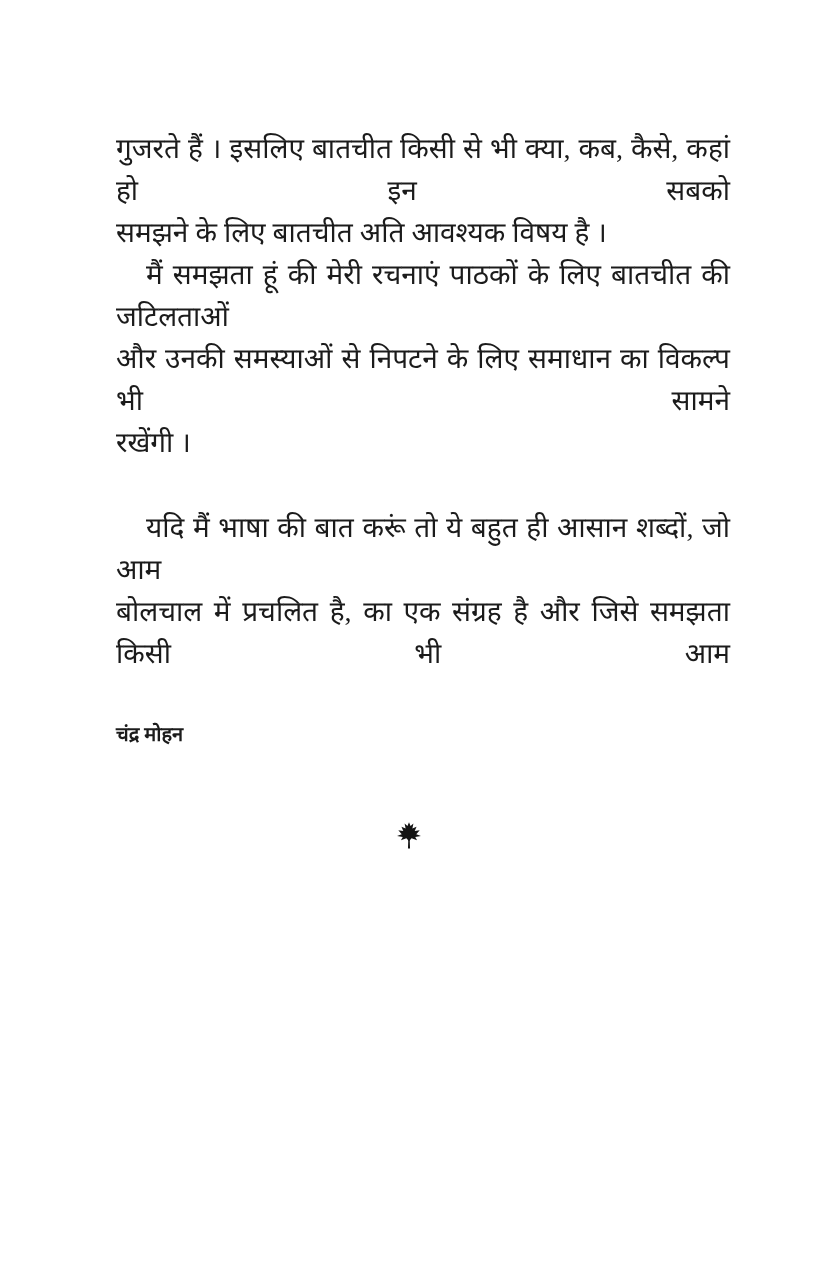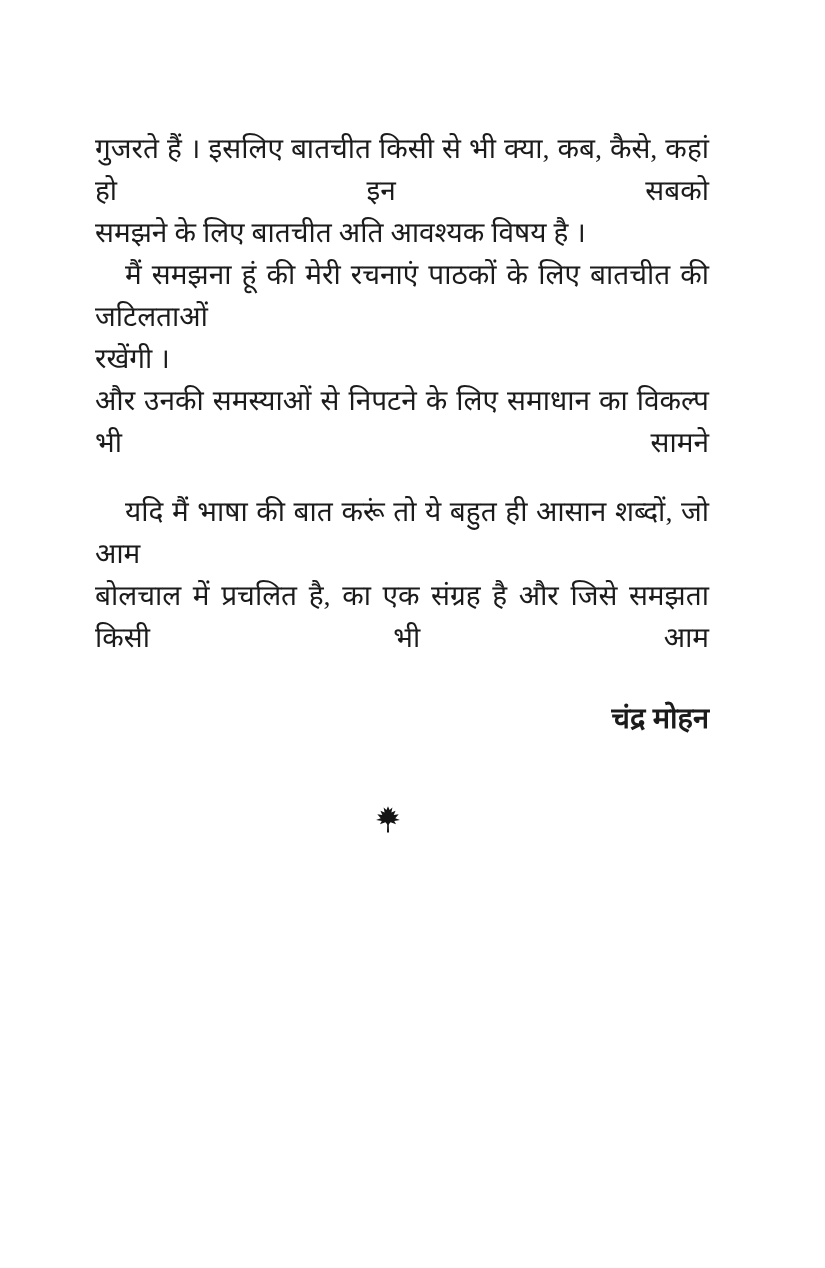--- a/index.html
+++ b/index.html
@@ -11,49 +11,49 @@
     position: relative;
     width: 825px;
     height: 1268px;
     background: #ffffff;
     overflow: hidden;
     font-family: "Liberation Serif", "DejaVu Serif", serif;
     color: #1b1b1b;
   }
   .textblock {
     position: absolute;
-    left: 95px;
+    left: 116px;
     top: 128px;
     width: 614px;
     font-size: 28px;
     line-height: 42px;
   }
   .para {
     margin: 0;
     padding: 0;
   }
   .para.gap-before {
-    margin-top: 27px;
+    margin-top: 43px;
   }
   .line {
     text-align: justify;
     text-align-last: justify;
   }
   .line.last {
     text-align: left;
     text-align-last: left;
   }
   .line.indent {
     text-indent: 30px;
   }
   .signature {
     margin-top: 38px;
-    text-align: right;
+    text-align: left;
     font-weight: bold;
-    font-size: 29px;
+    font-size: 20px;
     line-height: 42px;
   }
   .ornament {
     margin-top: 66px;
     display: flex;
     justify-content: center;
   }
   .ornament svg {
     width: 26px;
     height: 29px;
@@ -67,23 +67,23 @@
 
 <div class="page">
   <div class="textblock">
 
     <div class="para">
       <div class="line">गुजरते हैं । इसलिए बातचीत किसी से भी क्या, कब, कैसे, कहां हो इन सबको</div>
       <div class="line last">समझने के लिए बातचीत अति आवश्यक विषय है ।</div>
     </div>
 
     <div class="para">
-      <div class="line indent">मैं समझना हूं की मेरी रचनाएं पाठकों के लिए बातचीत की जटिलताओं</div>
+      <div class="line indent">मैं समझता हूं की मेरी रचनाएं पाठकों के लिए बातचीत की जटिलताओं</div>
+      <div class="line">और उनकी समस्याओं से निपटने के लिए समाधान का विकल्प भी सामने</div>
       <div class="line last">रखेंगी ।</div>
-      <div class="line">और उनकी समस्याओं से निपटने के लिए समाधान का विकल्प भी सामने</div>
     </div>
 
     <div class="para gap-before">
       <div class="line indent">यदि मैं भाषा की बात करूं तो ये बहुत ही आसान शब्दों, जो आम</div>
       <div class="line">बोलचाल में प्रचलित है, का एक संग्रह है और जिसे समझता किसी भी आम</div>
     </div>
 
     <div class="signature">चंद्र मोहन</div>
 
     <div class="ornament">

